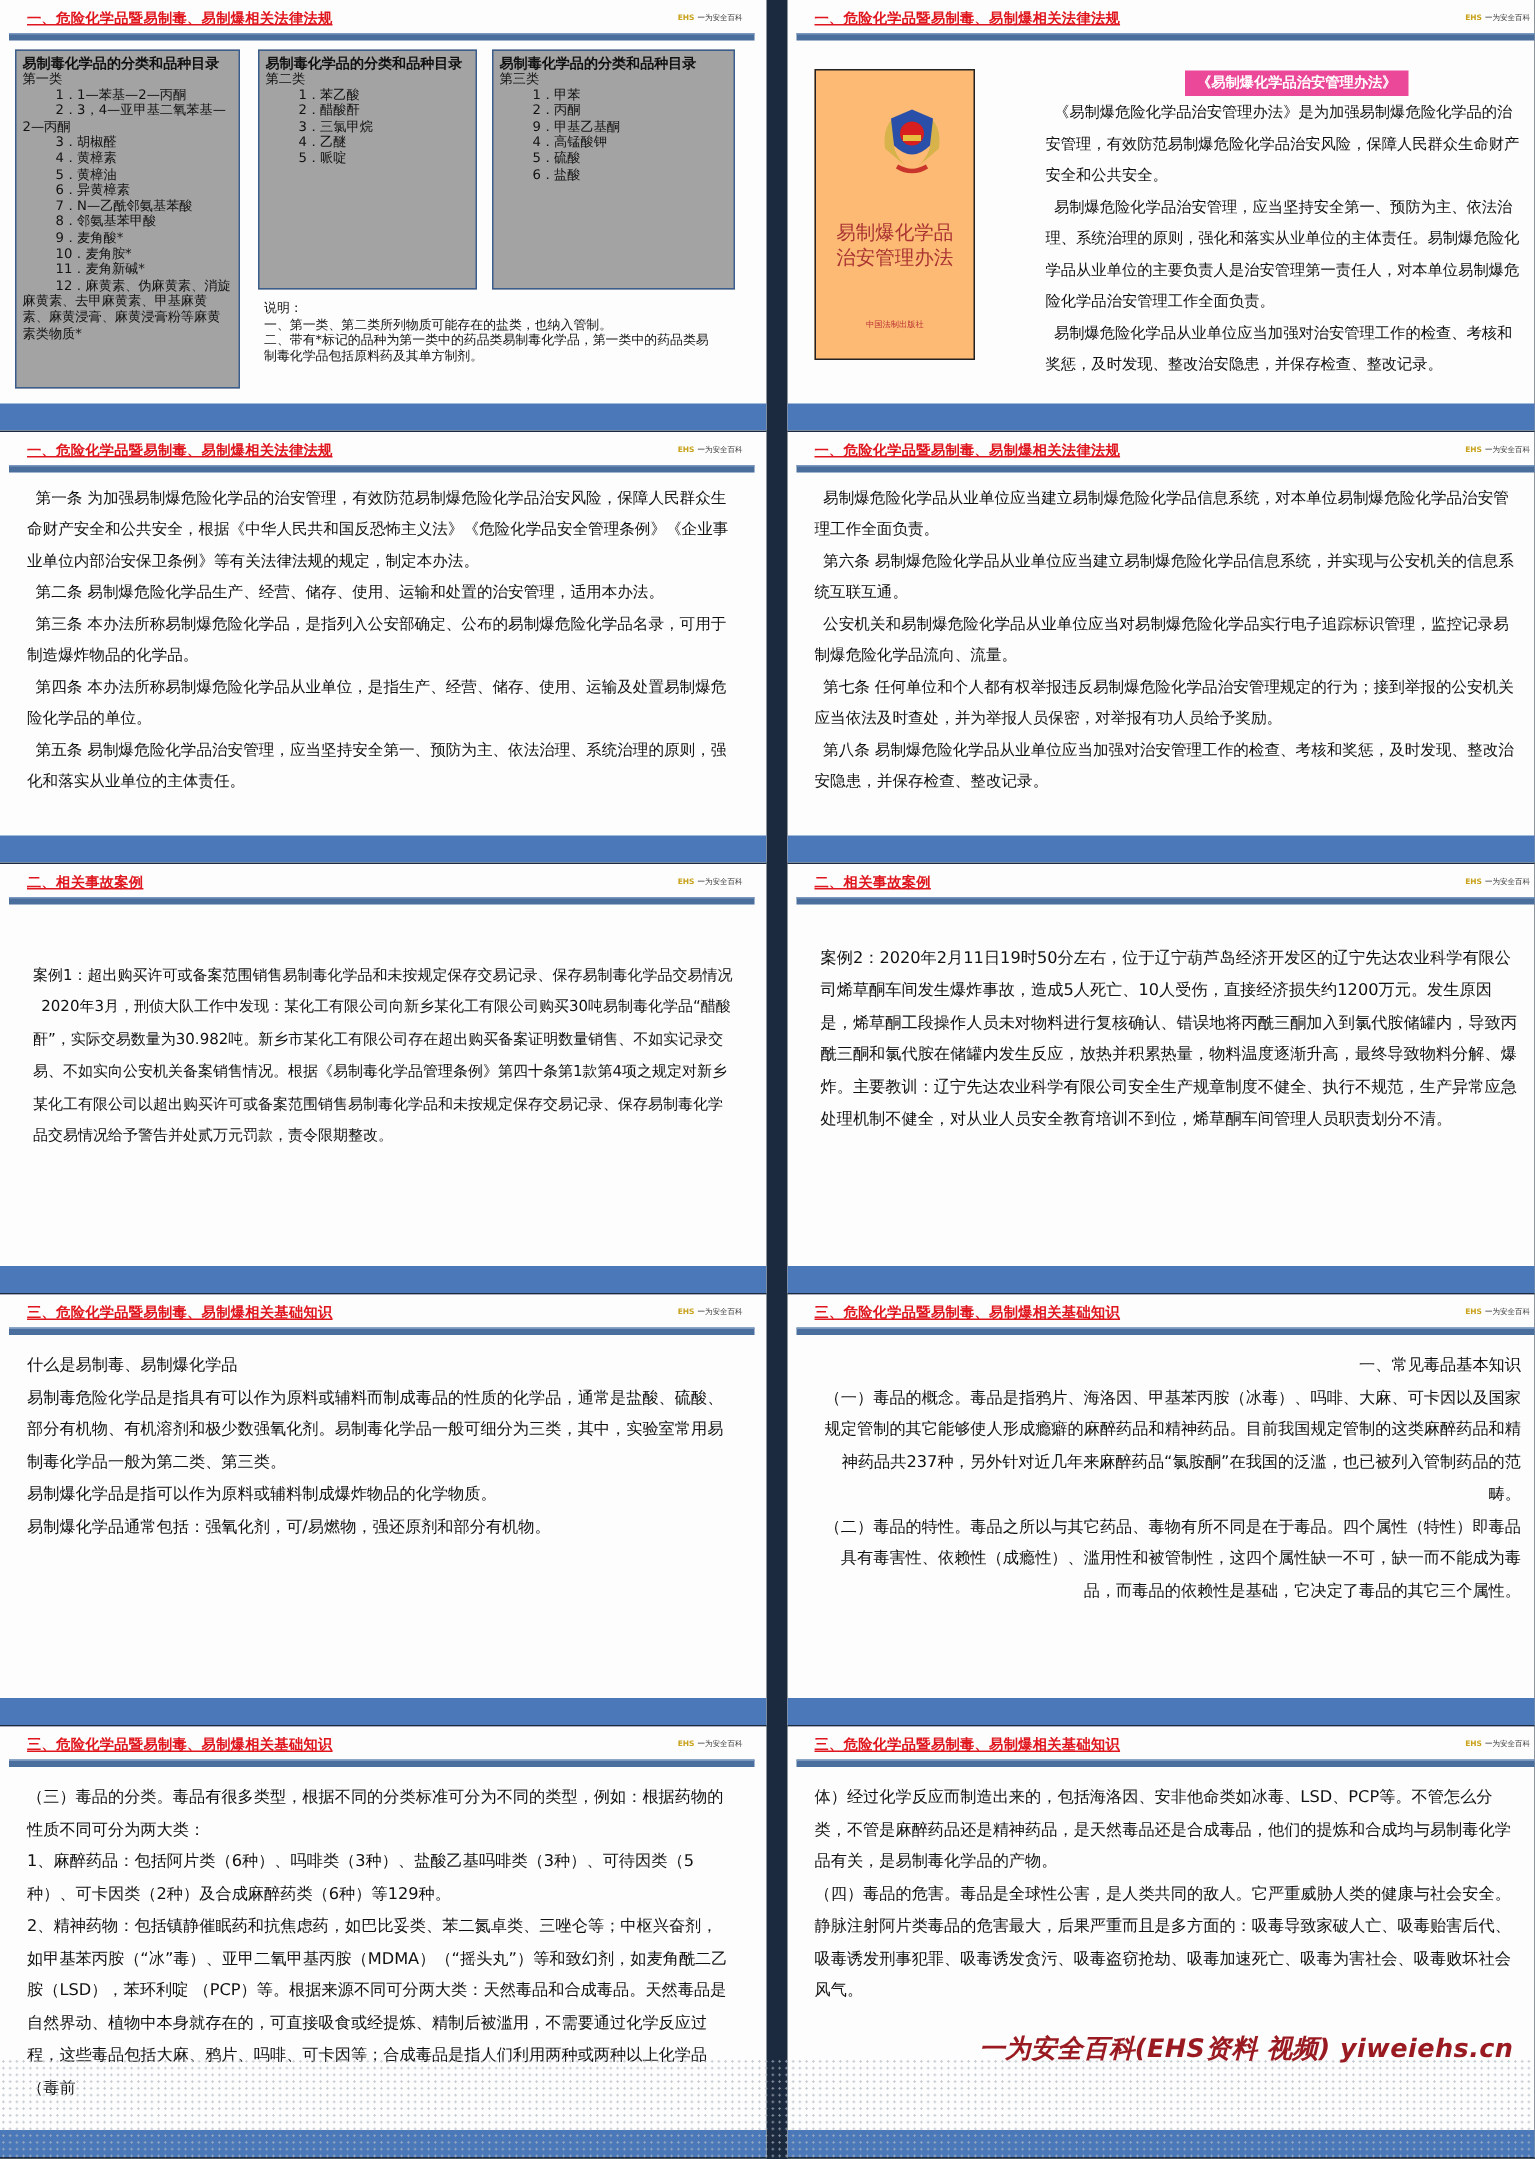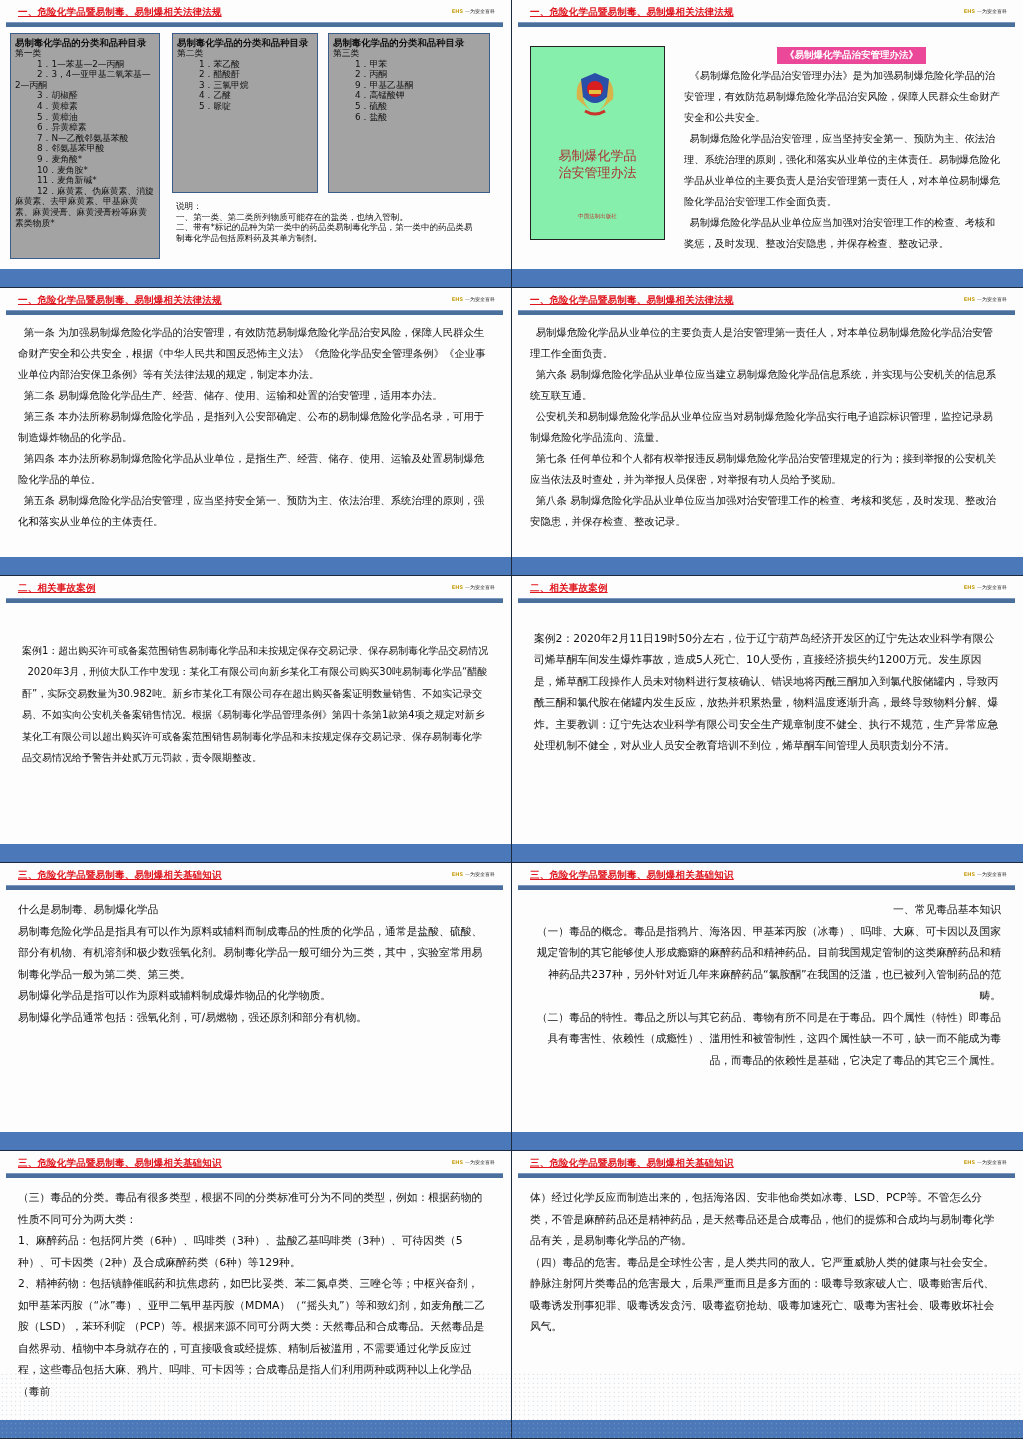--- a/index.html
+++ b/index.html
@@ -1,40 +1,40 @@
 <!DOCTYPE html>
 <html><head>
 <meta charset="utf-8">
 <style>
   * { box-sizing: border-box; margin: 0; padding: 0; }
   html, body { width: 1023px; height: 1439px; background: #1c2a3f; overflow: hidden; }
   body { font-family: "DejaVu Sans", "Liberation Sans", sans-serif; color: #111; }
   .grid { position: relative; width: 1023px; height: 1439px; display: grid;
-    grid-template-columns: 511px 511px; grid-template-rows: repeat(5, 287.8px); column-gap: 1px; }
+    grid-template-columns: 511px 511px; grid-template-rows: repeat(5, 287.8px); column-gap: 14px; }
   .slide { position: relative; background: #fdfdfd; overflow: hidden; border-bottom: 1px solid #1c2a3f; }
   .slide-header { position: absolute; left: 0; top: 0; width: 100%; height: 24px; }
   .slide-title { position: absolute; left: 18px; top: 6px; font-size: 9.5px; font-weight: bold; color: #e0161e;
     text-decoration: underline; text-decoration-color: #e0161e; white-space: nowrap; letter-spacing: 0.2px; }
   .slide-logo { position: absolute; right: 16px; top: 8px; font-size: 5px; color: #333; white-space: nowrap; }
   .slide-logo .mark { color: #c8a21a; font-weight: bold; margin-right: 2px; }
   .rule { position: absolute; left: 6px; right: 8px; top: 22px; height: 5px; background: #4a6f9c; border-top: 1px solid #7b98c0; }
   .footer-band { position: absolute; left: 0; right: 0; bottom: 0; height: 18px; background: #4a78b8; }
   .body-text { position: absolute; left: 18px; right: 22px; font-size: 10.4px; line-height: 21px; color: #111; }
   .body-text p { margin: 0; }
   .indent { text-indent: 0.55em; }
 
   
   .catbox { position: absolute; border: 1px solid #3b5d8c; background: #a3a3a3; font-size: 8.8px; line-height: 10.6px; padding: 3px 4px; }
   .catbox .cb-title { font-weight: bold; font-size: 9.4px; line-height: 11px; }
   .catbox .li { padding-left: 22px; }
   .catbox .li.wrap { padding-left: 0; text-indent: 22px; }
   .note { position: absolute; left: 176px; top: 201px; font-size: 8.6px; line-height: 10.5px; width: 300px; }
 
   
-  .book { position: absolute; left: 18px; top: 46px; width: 135px; height: 194px; border: 1.5px solid #222; background: #86efac; }
+  .book { position: absolute; left: 18px; top: 46px; width: 107px; height: 194px; border: 1.5px solid #222; background: #fdba74; }
   .emblem { position: absolute; left: 40px; top: 22px; width: 48px; height: 50px; }
   .book-title { position: absolute; left: 0; right: 0; top: 100px; text-align: center; font-family: "DejaVu Serif", serif;
     font-size: 13px; line-height: 17px; color: #a33; }
   .book-pub { position: absolute; left: 0; right: 0; top: 166px; text-align: center; font-size: 5.5px; color: #b33; }
   .redtag { position: absolute; left: 265px; top: 47px; background: #ec4899; color: #fff; font-size: 9.5px; font-weight: bold;
     padding: 2px 8px; }
 
   .watermark { position: absolute; right: 14px; top: 1354px; font-size: 17px; font-style: italic; font-weight: bold;
     color: #9a1a22; letter-spacing: 0.3px; white-space: nowrap; z-index: 5; }
   .dots { position: absolute; left: 0; top: 1372px; width: 1023px; height: 67px; z-index: 4; pointer-events: none;
@@ -145,21 +145,21 @@
     <div class="footer-band"></div>
   </div>
 
   <div class="slide">
     <div class="slide-header">
       <div class="slide-title">一、危险化学品暨易制毒、易制爆相关法律法规</div>
       <div class="slide-logo"><span class="mark">EHS</span><span>一为安全百科</span></div>
     </div>
     <div class="rule"></div>
     <div class="body-text" style="top:34px;">
-      <p class="indent">易制爆危险化学品从业单位的主要负责人是治安管理第一责任人，对本单位易制爆危险化学品治安管理工作全面负责。</p>
+      <p class="indent">易制爆危险化学品从业单位应当建立易制爆危险化学品信息系统，对本单位易制爆危险化学品治安管理工作全面负责。</p>
       <p class="indent">第六条 易制爆危险化学品从业单位应当建立易制爆危险化学品信息系统，并实现与公安机关的信息系统互联互通。</p>
       <p class="indent">公安机关和易制爆危险化学品从业单位应当对易制爆危险化学品实行电子追踪标识管理，监控记录易制爆危险化学品流向、流量。</p>
       <p class="indent">第七条 任何单位和个人都有权举报违反易制爆危险化学品治安管理规定的行为；接到举报的公安机关应当依法及时查处，并为举报人员保密，对举报有功人员给予奖励。</p>
       <p class="indent">第八条 易制爆危险化学品从业单位应当加强对治安管理工作的检查、考核和奖惩，及时发现、整改治安隐患，并保存检查、整改记录。</p>
     </div>
     <div class="footer-band"></div>
   </div>
 
   <div class="slide">
     <div class="slide-header">
@@ -236,13 +236,14 @@
     </div>
     <div class="rule"></div>
     <div class="body-text" style="top:36px; font-size:10.8px; line-height:21.5px;">
       <p>体）经过化学反应而制造出来的，包括海洛因、安非他命类如冰毒、LSD、PCP等。不管怎么分类，不管是麻醉药品还是精神药品，是天然毒品还是合成毒品，他们的提炼和合成均与易制毒化学品有关，是易制毒化学品的产物。</p>
       <p>（四）毒品的危害。毒品是全球性公害，是人类共同的敌人。它严重威胁人类的健康与社会安全。静脉注射阿片类毒品的危害最大，后果严重而且是多方面的：吸毒导致家破人亡、吸毒贻害后代、吸毒诱发刑事犯罪、吸毒诱发贪污、吸毒盗窃抢劫、吸毒加速死亡、吸毒为害社会、吸毒败坏社会风气。</p>
     </div>
     <div class="footer-band"></div>
   </div>
 
   <div class="dots"></div>
+  <div class="watermark">一为安全百科(EHS资料 视频) yiweiehs.cn</div>
 </div>
 
 </body></html>

